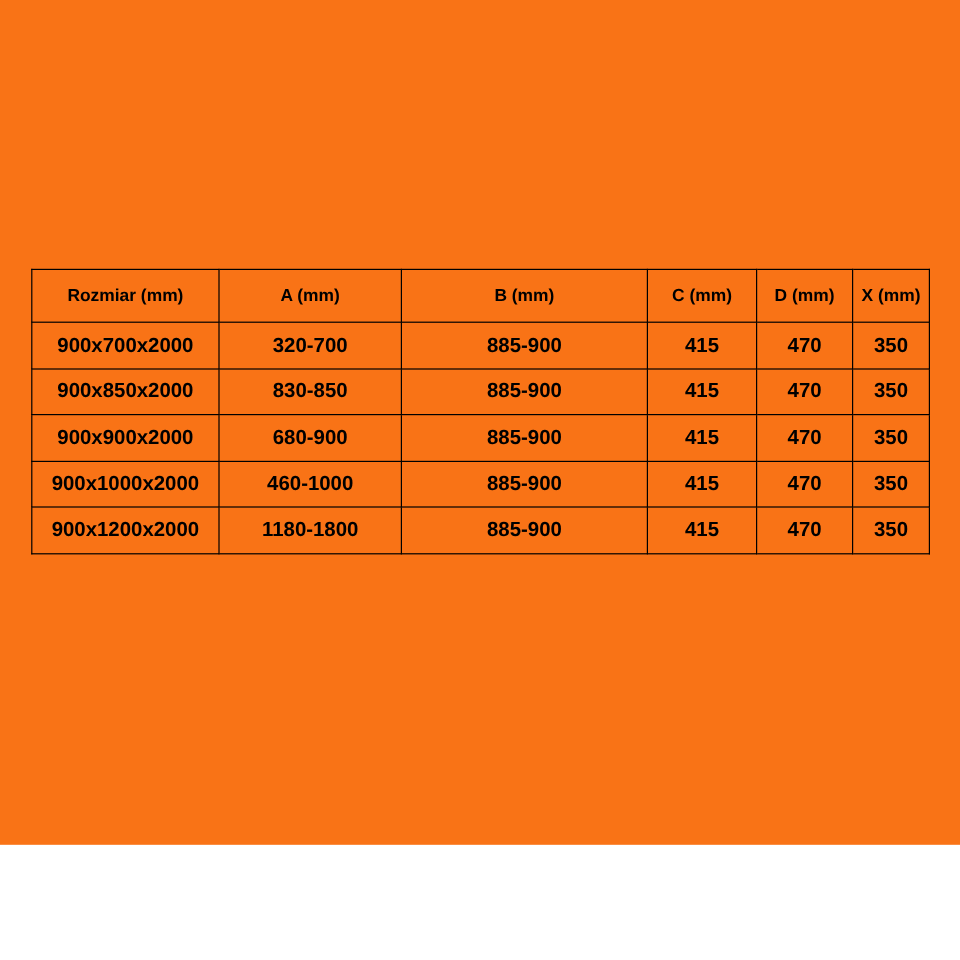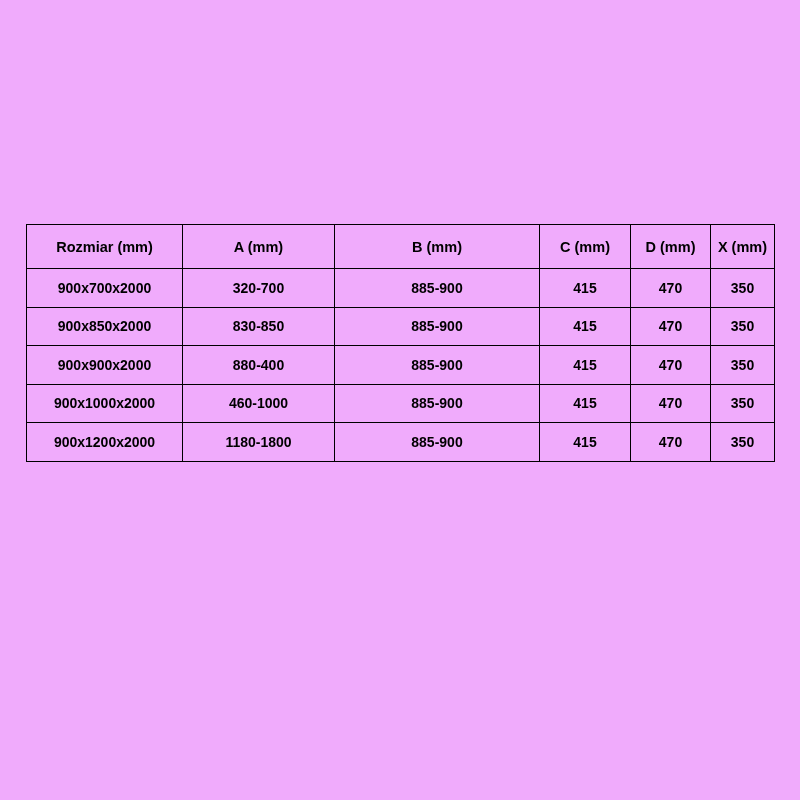--- a/index.html
+++ b/index.html
@@ -6,22 +6,22 @@
     margin: 0;
     padding: 0;
     width: 800px;
     height: 800px;
     background: #ffffff;
     font-family: "Liberation Sans", sans-serif;
   }
   .page {
     position: relative;
     width: 800px;
-    height: 800px;
-    background: #f0abfc;
+    height: 704px;
+    background: #f97316;
     box-sizing: border-box;
     text-decoration: underline;
   }
   .table-wrap {
     position: absolute;
     left: 26px;
     top: 224px;
     width: 748px;
   }
   table.spec {
@@ -29,21 +29,21 @@
     width: 748px;
     table-layout: fixed;
   }
   table.spec th,
   table.spec td {
     border: 1px solid #000000;
     height: 37px;
     padding: 0 4px;
     text-align: center;
     vertical-align: middle;
-    font-size: 14px;
+    font-size: 17px;
     font-weight: bold;
     color: #000000;
     font-family: "Liberation Sans", sans-serif;
     white-space: nowrap;
     overflow: hidden;
   }
   table.spec thead th {
     height: 43px;
     font-size: 14.5px;
   }
@@ -94,21 +94,21 @@
         <tr>
           <td>900x850x2000</td>
           <td>830-850</td>
           <td>885-900</td>
           <td>415</td>
           <td>470</td>
           <td>350</td>
         </tr>
         <tr>
           <td>900x900x2000</td>
-          <td>880-400</td>
+          <td>680-900</td>
           <td>885-900</td>
           <td>415</td>
           <td>470</td>
           <td>350</td>
         </tr>
         <tr>
           <td>900x1000x2000</td>
           <td>460-1000</td>
           <td>885-900</td>
           <td>415</td>

